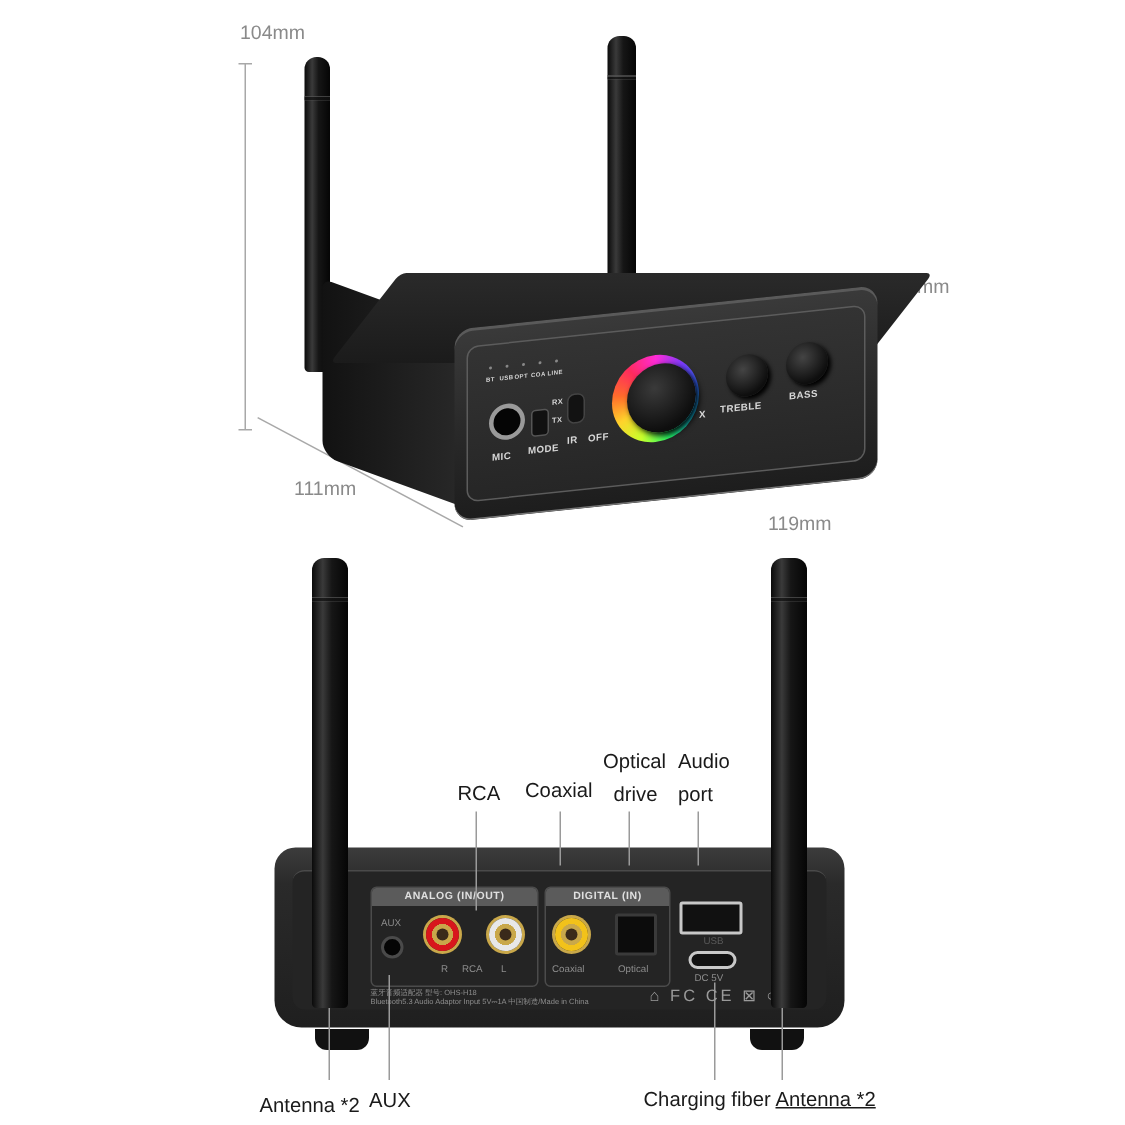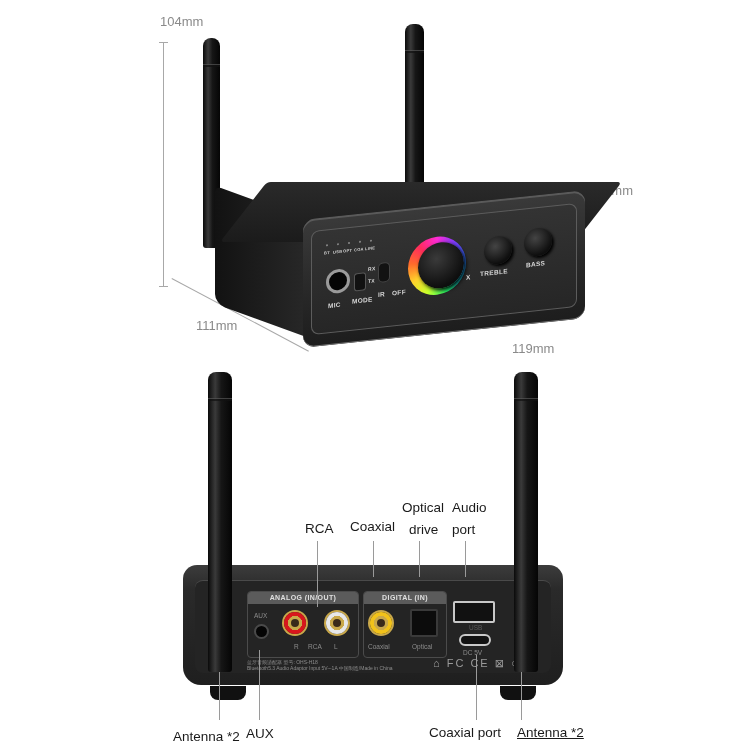--- a/index.html
+++ b/index.html
@@ -169,16 +169,16 @@
 <div class="abs callout" style="left:452px;top:522px;">port</div>
 <div class="line-v" style="left:465px;top:541px;height:36px;"></div>
 
 <div class="line-v" style="left:219px;top:672px;height:48px;"></div>
 <div class="abs callout" style="left:173px;top:729px;">Antenna *2</div>
 
 <div class="line-v" style="left:259px;top:650px;height:70px;"></div>
 <div class="abs callout" style="left:246px;top:726px;">AUX</div>
 
 <div class="line-v" style="left:476px;top:655px;height:65px;"></div>
-<div class="abs callout" style="left:429px;top:725px;">Coaxial port</div>
+<div class="abs callout" style="left:429px;top:725px;">Charging fiber</div>
 
 <div class="line-v" style="left:521px;top:672px;height:48px;"></div>
 <div class="abs callout" style="left:517px;top:725px;text-decoration:underline;">Antenna *2</div>
 
 </body></html>

